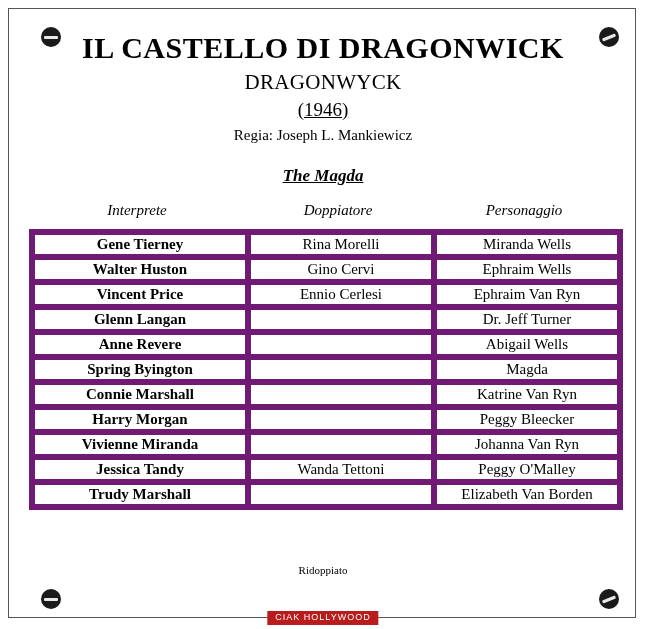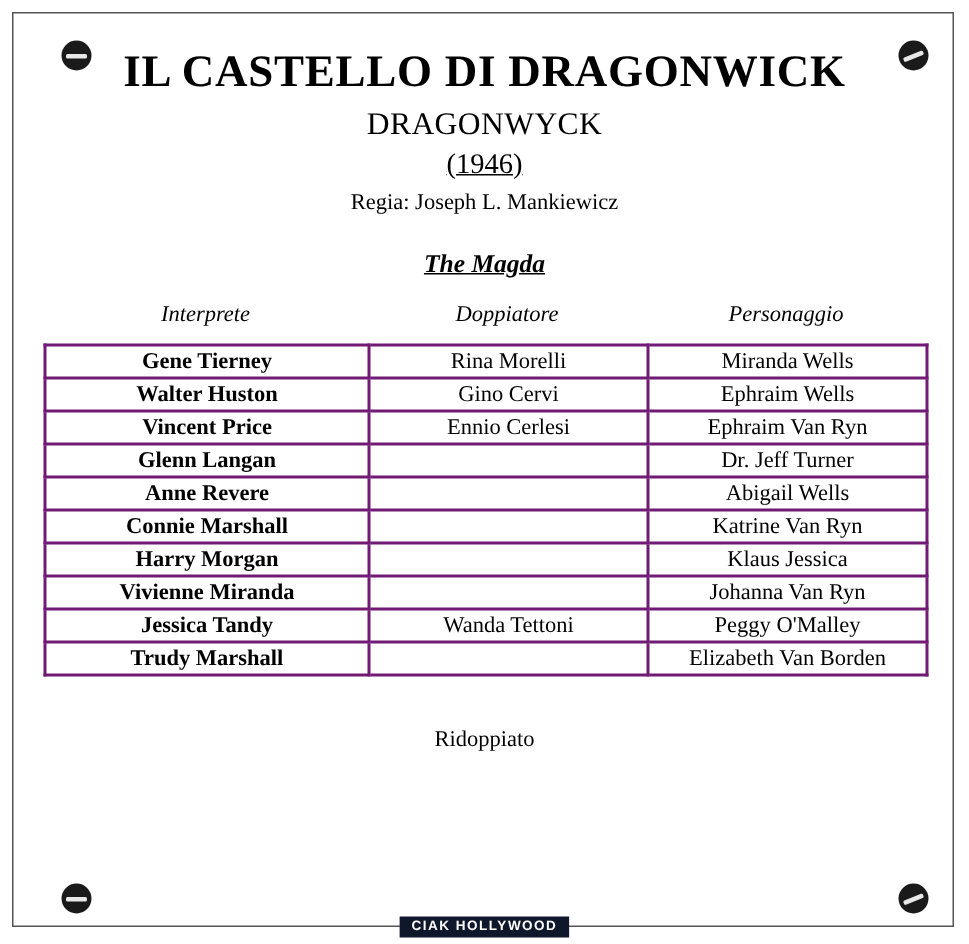--- a/index.html
+++ b/index.html
@@ -106,53 +106,53 @@
   .ch.c2 { width: 186px; }
   .ch.c3 { width: 186px; }
 
   table.cast {
     width: 588px;
     margin: 0 auto;
     border-collapse: collapse;
     table-layout: fixed;
   }
   table.cast td {
-    border: 2px solid #701a75;
+    border: 6px solid #701a75;
     height: 22px;
     font-size: 15px;
     text-align: center;
     padding: 1px 4px;
     box-sizing: border-box;
     overflow: hidden;
     white-space: nowrap;
   }
   table.cast td.actor {
     width: 216px;
     font-weight: bold;
   }
   table.cast td.voice {
     width: 186px;
   }
   table.cast td.character {
     width: 186px;
   }
   .footnote {
-    font-size: 15px;
-    margin-top: 34px;
+    font-size: 11px;
+    margin-top: 54px;
   }
   .logo {
     position: absolute;
     left: 50%;
     transform: translateX(-50%);
     bottom: 4px;
-    background: #0f172a;
+    background: #b91c1c;
     color: #ffffff;
     font-family: "Liberation Sans", sans-serif;
     font-size: 9px;
-    font-weight: bold;
+    font-weight: normal;
     letter-spacing: 1px;
     padding: 2px 8px 2px 8px;
     line-height: 1.1;
   }
 </style>
 </head>
 <body>
 
 <div id="page">
   <div class="plate">
@@ -205,28 +205,33 @@
             <td class="actor">Glenn Langan</td>
             <td class="voice"></td>
             <td class="character">Dr. Jeff Turner</td>
           </tr>
           <tr>
             <td class="actor">Anne Revere</td>
             <td class="voice"></td>
             <td class="character">Abigail Wells</td>
           </tr>
           <tr>
+            <td class="actor">Spring Byington</td>
+            <td class="voice"></td>
+            <td class="character">Magda</td>
+          </tr>
+          <tr>
             <td class="actor">Connie Marshall</td>
             <td class="voice"></td>
             <td class="character">Katrine Van Ryn</td>
           </tr>
           <tr>
             <td class="actor">Harry Morgan</td>
             <td class="voice"></td>
-            <td class="character">Klaus Jessica</td>
+            <td class="character">Peggy Bleecker</td>
           </tr>
           <tr>
             <td class="actor">Vivienne Miranda</td>
             <td class="voice"></td>
             <td class="character">Johanna Van Ryn</td>
           </tr>
           <tr>
             <td class="actor">Jessica Tandy</td>
             <td class="voice">Wanda Tettoni</td>
             <td class="character">Peggy O'Malley</td>

